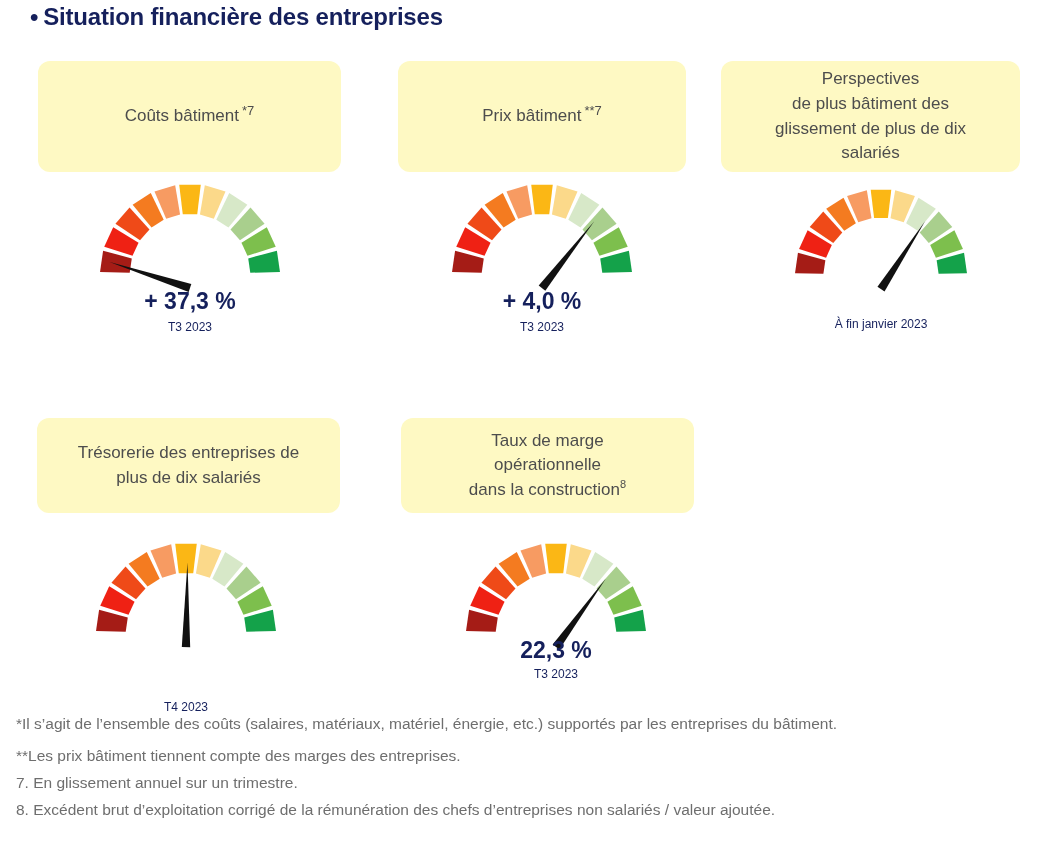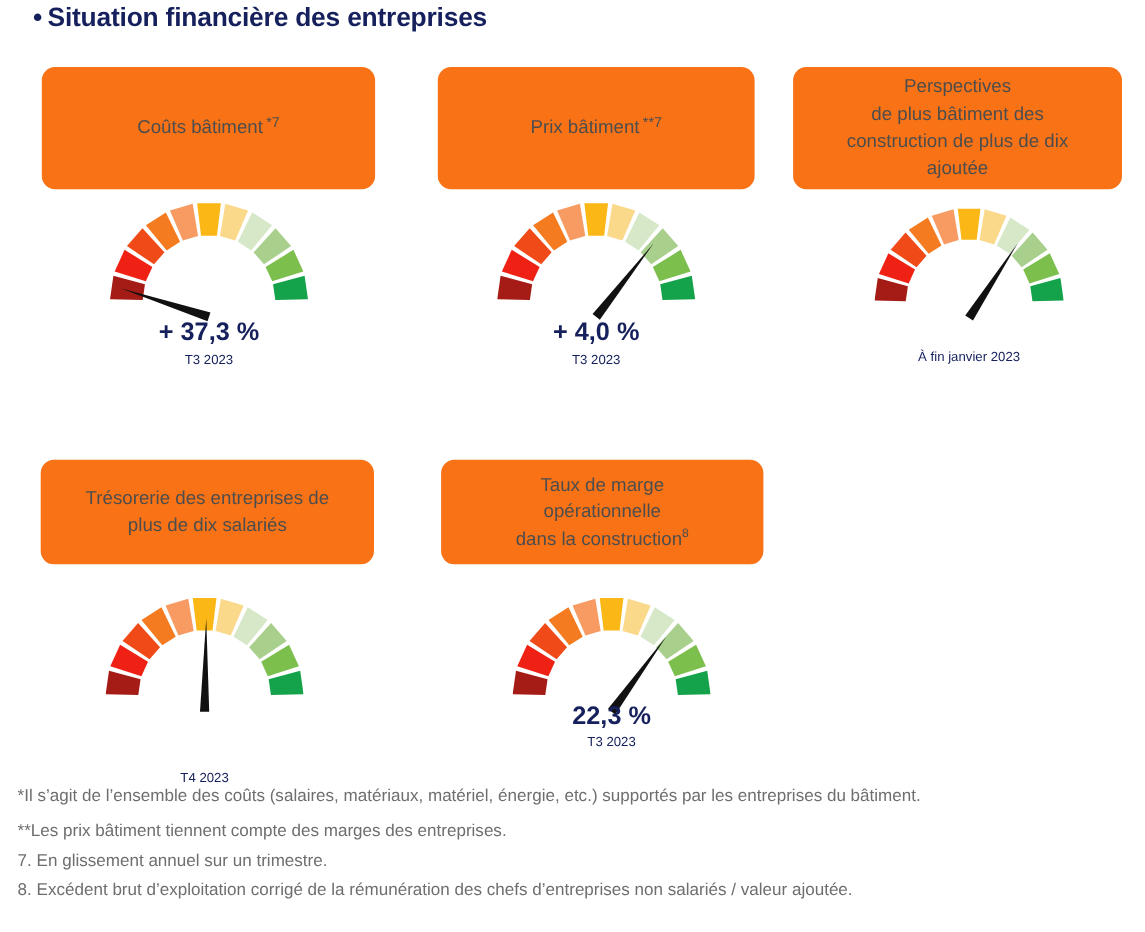--- a/index.html
+++ b/index.html
@@ -27,21 +27,21 @@
     white-space: nowrap;
   }
   .page-title .bullet {
     display: inline-block;
     margin-right: 5px;
   }
 
   
   .panel {
     position: absolute;
-    background: #f97316;
+    background: #fef9c3;
     border-radius: 12px;
     display: flex;
     align-items: center;
     justify-content: center;
     text-align: center;
     color: #4d4d4d;
     font-size: 17px;
     line-height: 1.45;
     padding: 6px 10px;
     box-sizing: border-box;
@@ -148,22 +148,22 @@
       <polygon points="142.08496081255066,38.414290244871324 93.30964516514823,107.66577819636777 86.69035483485177,102.49422180363223" fill="#111111"></polygon>
     </svg>
   </div>
 <div class="value-label" style="left:452px; top:288px; width:180px;">+ 4,0 %</div>
 <div class="period-label" style="left:452px; top:320px; width:180px;">T3 2023</div>
 
 <div class="panel" style="left:721px; top:61px; width:299px; height:111px;">
   <span>
     <span>Perspectives</span><br>
     <span>de plus bâtiment des</span><br>
-    <span>construction de plus de dix</span><br>
-    <span>ajoutée</span>
+    <span>glissement de plus de dix</span><br>
+    <span>salariés</span>
   </span>
 </div>
 <div class="gauge" style="left:795px; top:188px; width:172px; height:88px;">
     <svg width="172" height="112" viewBox="0 0 172 112">
       <polygon points="28.394830850826118,85.81275583953631 30.35995171774959,72.14503999508366 2.955151817536702,64.76931342549801 0.022135598247942312,85.16888931274076" fill="#a51c16"></polygon>
       <polygon points="31.096538197236505,69.63645682155672 36.83269839239258,57.07601802978564 12.615967749839683,42.2782358653517 4.054534622741059,61.02515943515928" fill="#ef2114"></polygon>
       <polygon points="38.24619749544684,54.87657049325968 47.28868743408222,44.440980805273696 28.221921543406303,23.41997135115477 14.72566790365201,38.99547834814877" fill="#ef4a18"></polygon>
       <polygon points="49.2645858697772,42.72885506453987 60.88083679482196,35.26354389401808 48.50871163406263,9.722304319429966 31.171023686234633,20.864559797820704" fill="#f47b20"></polygon>
       <polygon points="63.25905902301816,34.17744619418677 76.50799136902953,30.287208654249774 71.83282293885004,2.2949382899250423 52.05829704928084,8.101262976398175" fill="#f79b62"></polygon>
       <polygon points="79.09586796863064,29.91512817168961 92.90413203136934,29.91512817168961 96.3046746736856,1.7395942861039089 75.6953253263144,1.7395942861039089" fill="#fbb715"></polygon>

